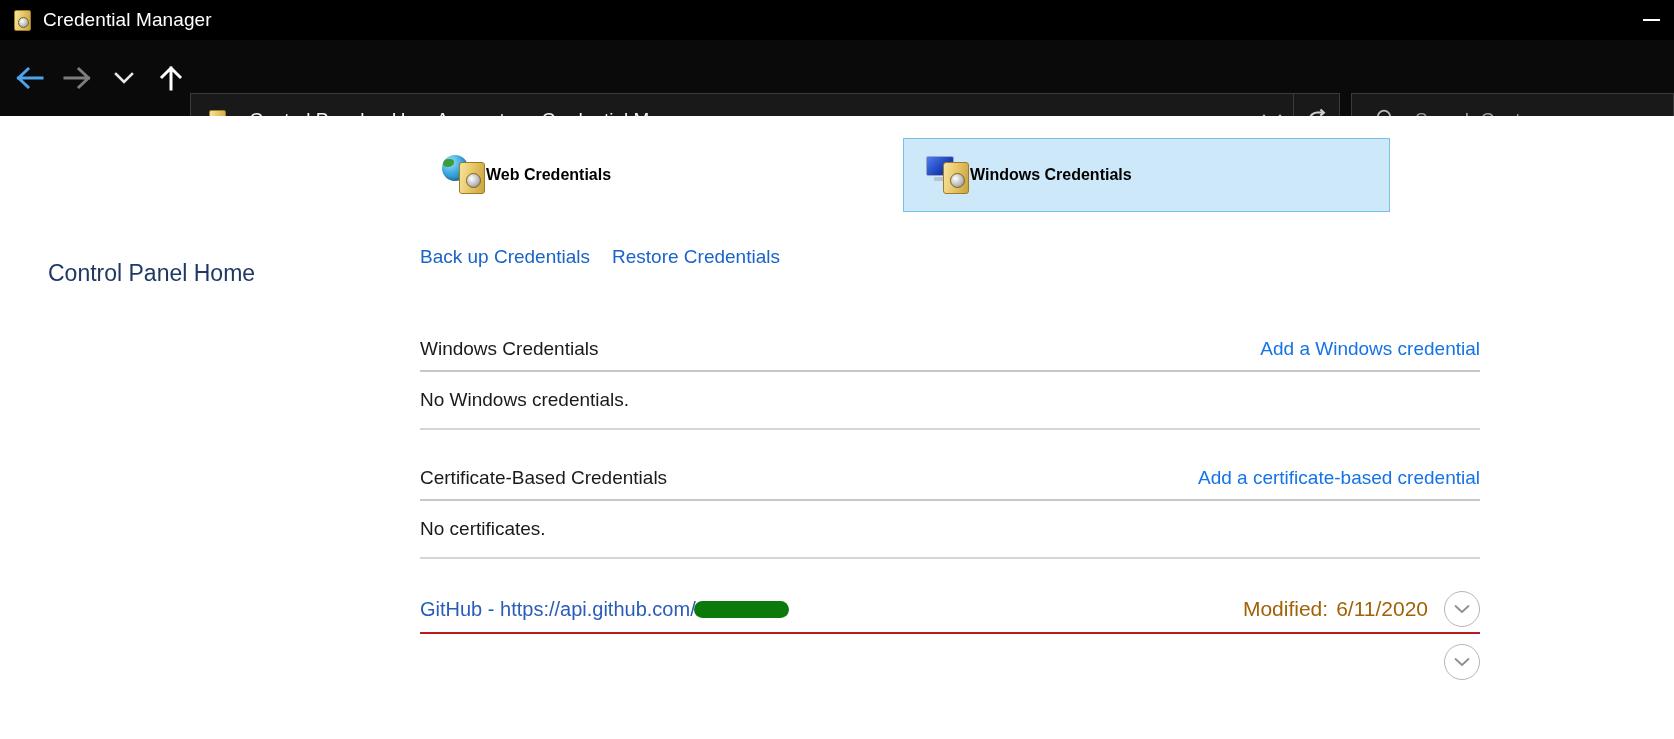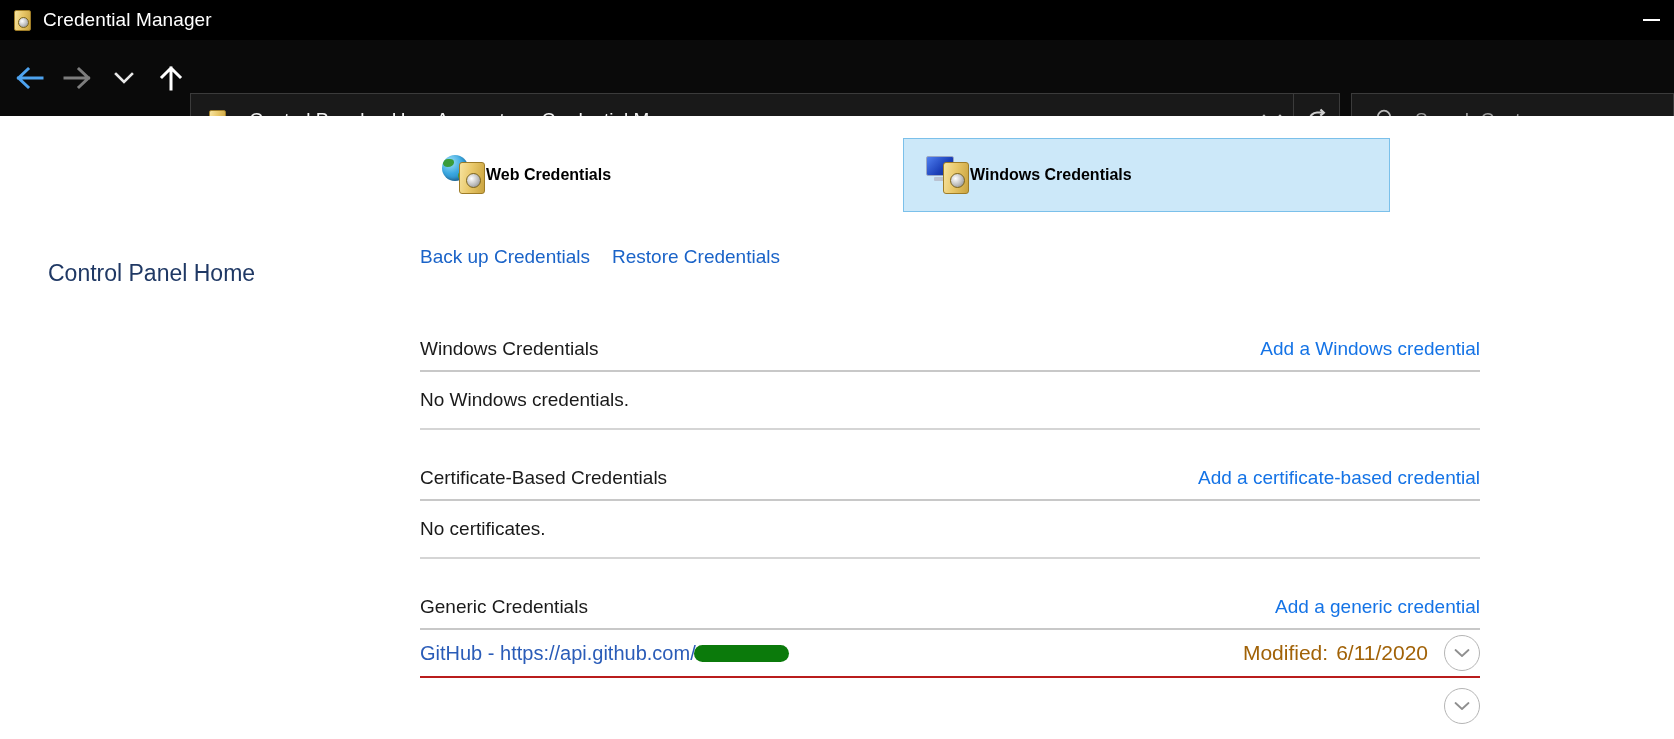--- a/index.html
+++ b/index.html
@@ -485,24 +485,20 @@
     <div class="section-head">
       <span class="section-title">Certificate-Based Credentials</span>
       <a class="link" href="#" style="text-decoration:none;">Add a certificate-based credential</a>
     </div>
     <div class="section-body">
       <span class="empty-text">No certificates.</span>
     </div>
   </div>
 
   <div class="section" style="top:470px;">
-    <div class="section-head">
-      <span class="section-title">Generic Credentials</span>
-      <a class="link" href="#" style="text-decoration:none;">Add a generic credential</a>
-    </div>
 
     <div class="cred-row">
       <span class="cred-name-wrap">
         <span class="cred-name">GitHub - https://api.github.com/</span>
         <span class="redaction"></span>
       </span>
       <span class="cred-right">
         <span class="cred-modified">Modified:</span>
         <span class="cred-modified" style="margin-left:-8px;">6/11/2020</span>
         <span class="expander">

